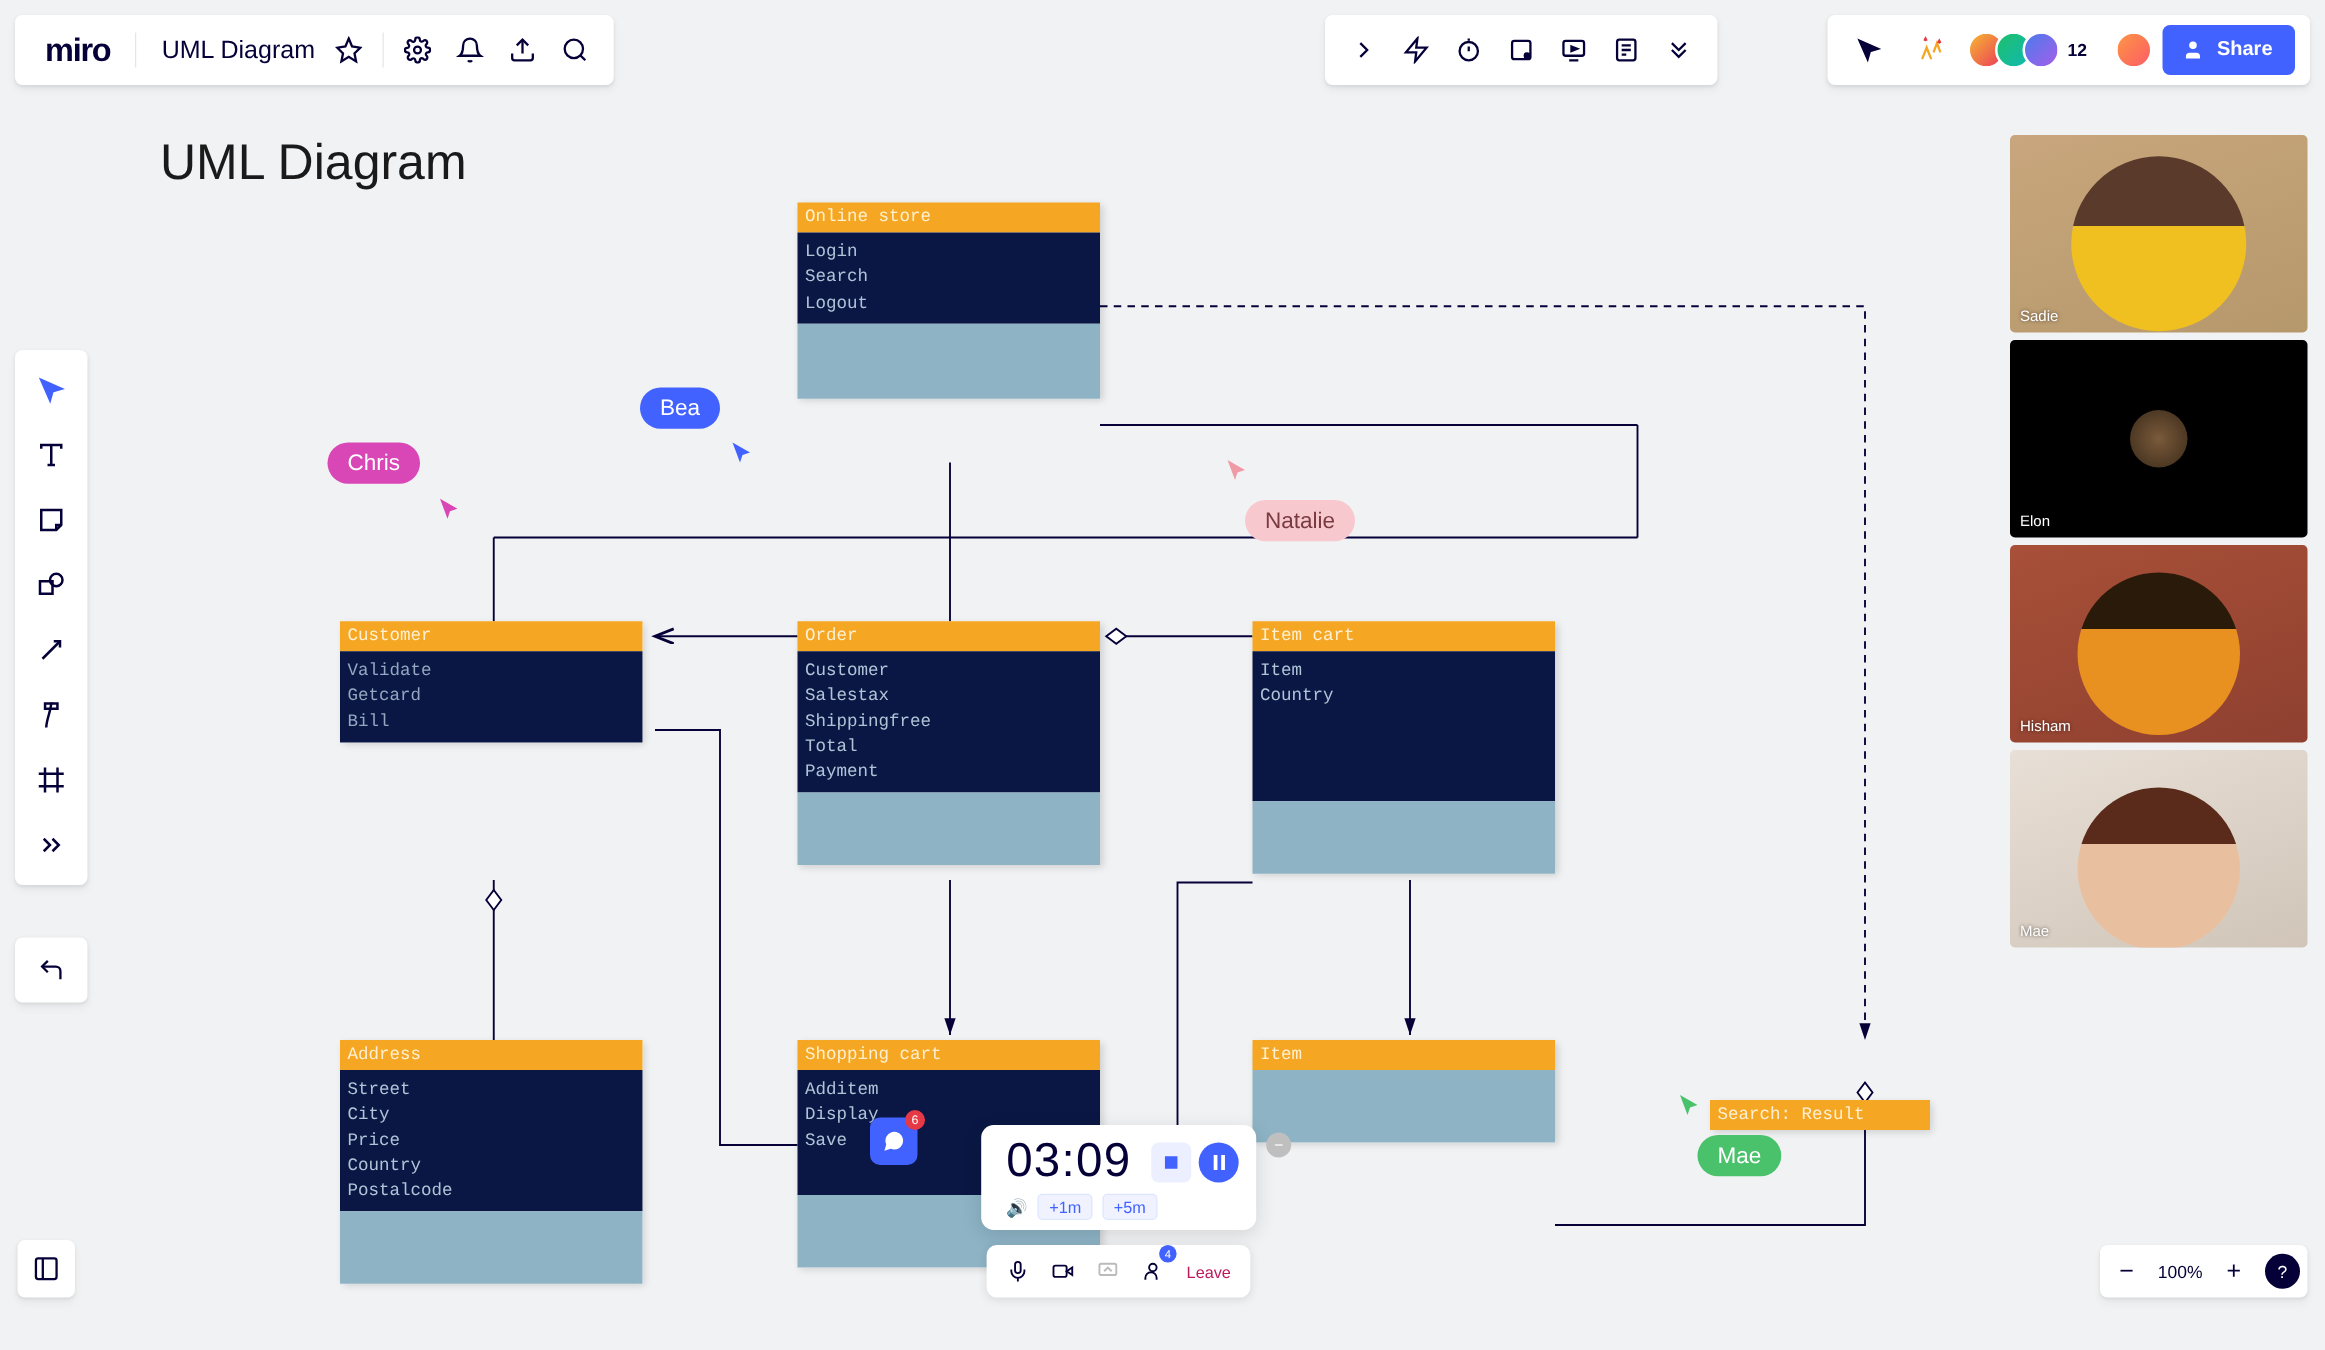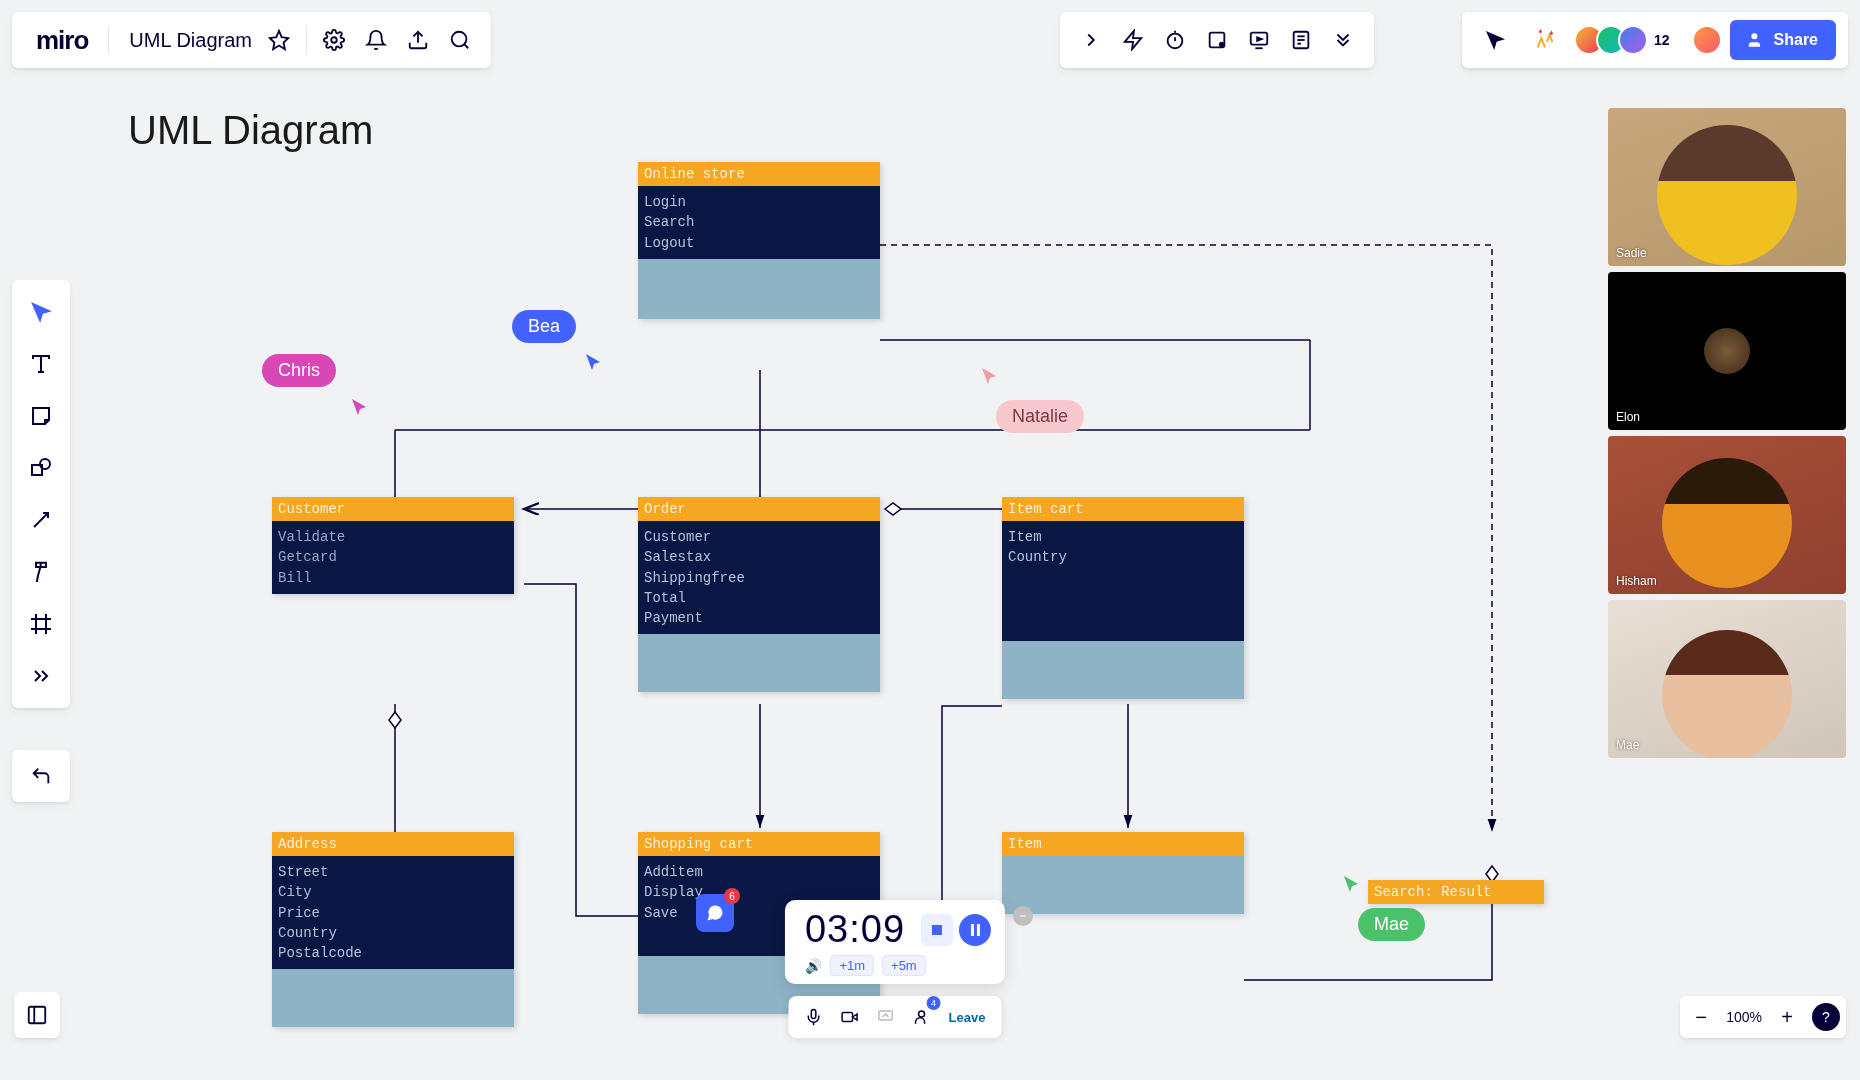--- a/index.html
+++ b/index.html
@@ -237,21 +237,21 @@
   box-shadow: 0 2px 8px rgba(0,0,0,.1);
   display:flex; align-items:center; gap: 6px;
   padding: 6px 10px;
   height: 42px;
 }
 .call-icon { width:30px; height:30px; display:flex; align-items:center; justify-content:center; color:#050038; cursor:pointer; }
 .call-icon svg { width:18px; height:18px; stroke:#050038; stroke-width:2; fill:none; }
 .call-icon.muted svg { stroke:#bbb; }
 .call-people { position:relative; }
 .call-people .pc { position:absolute; top:-6px; right:-4px; background:#4262ff; color:#fff; font-size:9px; width:14px; height:14px; border-radius:50%; display:flex; align-items:center; justify-content:center; }
-.leave-btn { color:#0369a1; font-size:13px; font-weight:700; background:none; border:none; cursor:pointer; padding: 0 6px; }
+.leave-btn { color:#be185d; font-size:13px; font-weight:400; background:none; border:none; cursor:pointer; padding: 0 6px; }
 
 
 .zoom-panel {
   position: absolute;
   bottom: 42px; right: 14px;
   background:#fff;
   border-radius: 6px;
   box-shadow: 0 1px 3px rgba(0,0,0,.08), 0 4px 8px rgba(0,0,0,.05);
   height: 42px;
   display:flex; align-items:center; gap:4px;

